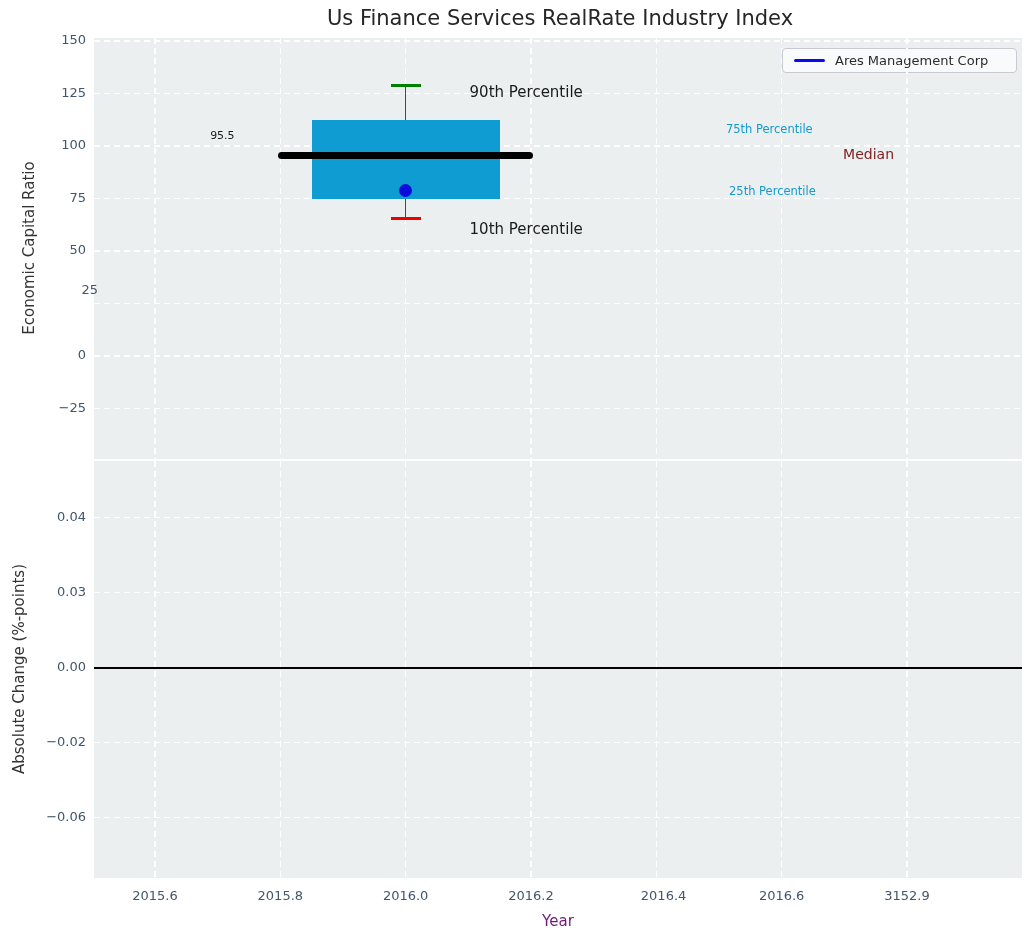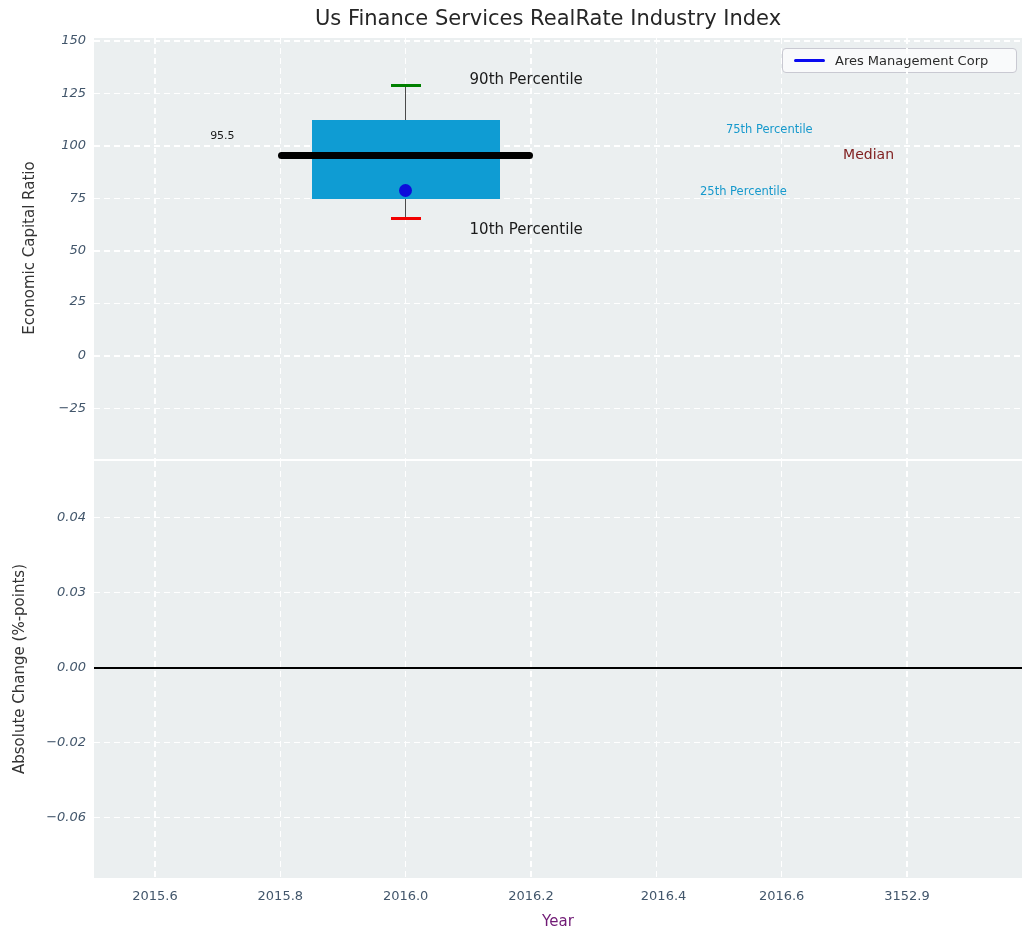--- a/index.html
+++ b/index.html
@@ -5,36 +5,36 @@
   html,body{margin:0;padding:0;background:#fff;}
   .figure{
     position:relative;
     width:1034px;height:942px;
     background:#ffffff;
     font-family:"DejaVu Sans","Liberation Sans",sans-serif;
     overflow:hidden;
   }
   .panel{position:absolute;}
   .title{
-    position:absolute;left:84px;top:6px;width:928px;
+    position:absolute;left:96px;top:6px;width:928px;
     text-align:center;font-size:21px;color:#262626;
   }
   .ylab{
     position:absolute;font-size:15px;color:#333;
     transform:rotate(-90deg);transform-origin:center center;
     white-space:nowrap;
   }
   .xlab{
     position:absolute;left:94px;width:928px;text-align:center;
     font-size:15px;color:#701a75;
   }
   .tick{
     position:absolute;font-size:13px;color:#42566B;white-space:nowrap;
   }
-  .tick.y{text-align:right;width:86px;left:0;font-style:italic;}
+  .tick.y{text-align:right;width:86px;left:0;}
   .ann{position:absolute;white-space:nowrap;}
   .legend{
     position:absolute;left:782px;top:48px;width:235px;height:25px;
     background:rgba(252,252,253,0.85);
     border:1px solid #c9c9d2;border-radius:4px;
     display:flex;align-items:center;box-sizing:border-box;
   }
   .legend .line{
     display:inline-block;width:31px;height:0;border-top:3px solid #0a0af0;
     margin-left:11px;border-radius:2px;
@@ -67,21 +67,21 @@
       <div class="tick y" style="top: 32.0037px;">150</div>
       <div class="gridh" style="left: 94px; top: 92.8158px; width: 928px; height: 1.4px; background: repeating-linear-gradient(90deg, rgb(255, 255, 255) 0px, rgb(255, 255, 255) 6px, transparent 6px, transparent 10px);"></div>
       <div class="tick y" style="top: 84.5158px;">125</div>
       <div class="gridh" style="left: 94px; top: 145.328px; width: 928px; height: 1.4px; background: repeating-linear-gradient(90deg, rgb(255, 255, 255) 0px, rgb(255, 255, 255) 6px, transparent 6px, transparent 10px);"></div>
       <div class="tick y" style="top: 137.028px;">100</div>
       <div class="gridh" style="left: 94px; top: 197.84px; width: 928px; height: 1.4px; background: repeating-linear-gradient(90deg, rgb(255, 255, 255) 0px, rgb(255, 255, 255) 6px, transparent 6px, transparent 10px);"></div>
       <div class="tick y" style="top: 189.54px;">75</div>
       <div class="gridh" style="left: 94px; top: 250.352px; width: 928px; height: 1.4px; background: repeating-linear-gradient(90deg, rgb(255, 255, 255) 0px, rgb(255, 255, 255) 6px, transparent 6px, transparent 10px);"></div>
       <div class="tick y" style="top: 242.052px;">50</div>
       <div class="gridh" style="left: 94px; top: 302.864px; width: 928px; height: 1.4px; background: repeating-linear-gradient(90deg, rgb(255, 255, 255) 0px, rgb(255, 255, 255) 6px, transparent 6px, transparent 10px);"></div>
-      <div class="tick y" style="top: 293px;">25</div>
+      <div class="tick y" style="top: 282px; padding-left: 12px;">25</div>
       <div class="gridh" style="left: 94px; top: 355.376px; width: 928px; height: 1.4px; background: repeating-linear-gradient(90deg, rgb(255, 255, 255) 0px, rgb(255, 255, 255) 6px, transparent 6px, transparent 10px);"></div>
       <div class="tick y" style="top: 347.076px;">0</div>
       <div class="gridh" style="left: 94px; top: 407.888px; width: 928px; height: 1.4px; background: repeating-linear-gradient(90deg, rgb(255, 255, 255) 0px, rgb(255, 255, 255) 6px, transparent 6px, transparent 10px);"></div>
       <div class="tick y" style="top: 399.588px;">−25</div>
       <div class="gridh" style="left: 94px; top: 516.925px; width: 928px; height: 1.4px; background: repeating-linear-gradient(90deg, rgb(255, 255, 255) 0px, rgb(255, 255, 255) 6px, transparent 6px, transparent 10px);"></div>
       <div class="tick y" style="top: 508.625px;">0.04</div>
       <div class="gridh" style="left: 94px; top: 591.925px; width: 928px; height: 1.4px; background: repeating-linear-gradient(90deg, rgb(255, 255, 255) 0px, rgb(255, 255, 255) 6px, transparent 6px, transparent 10px);"></div>
       <div class="tick y" style="top: 583.625px;">0.03</div>
       <div class="gridh" style="left: 94px; top: 666.925px; width: 928px; height: 1.4px; background: repeating-linear-gradient(90deg, rgb(255, 255, 255) 0px, rgb(255, 255, 255) 6px, transparent 6px, transparent 10px);"></div>
       <div class="tick y" style="top: 658.625px;">0.00</div>
@@ -109,21 +109,21 @@
       <div class="tick" style="left: 751.665px; top: 888px; width: 60px; text-align: center;">2016.6</div>
       <div class="gridv" style="left: 906.303px; top: 38px; width: 1.4px; height: 421px; background: repeating-linear-gradient(rgb(255, 255, 255) 0px, rgb(255, 255, 255) 6px, transparent 6px, transparent 10px);"></div>
       <div class="gridv" style="left: 906.303px; top: 461px; width: 1.4px; height: 417px; background: repeating-linear-gradient(rgb(255, 255, 255) 0px, rgb(255, 255, 255) 6px, transparent 6px, transparent 10px);"></div>
       <div class="tick" style="left: 877.003px; top: 888px; width: 60px; text-align: center;">3152.9</div>
       <div class="shape" style="left: 404.852px; top: 85.534px; width: 1.6px; height: 132.961px; background: rgb(74, 74, 74);"></div>
       <div class="shape" style="left: 311.649px; top: 120.192px; width: 188.006px; height: 78.7681px; background: rgb(15, 156, 211);"></div>
       <div class="shape" style="left: 390.652px; top: 84.034px; width: 30px; height: 3px; background: rgb(0, 128, 0);"></div>
       <div class="shape" style="left: 390.652px; top: 216.995px; width: 30px; height: 3px; background: rgb(242, 0, 0);"></div>
       <div class="shape" style="left: 277.808px; top: 151.98px; width: 255.689px; height: 7px; background: rgb(0, 0, 0); border-radius: 3.5px;"></div>
       <div class="shape" style="left: 399.152px; top: 184.268px; width: 13px; height: 13px; border-radius: 50%; background: rgb(13, 13, 219);"></div>
-      <div class="ann" style="left: 469.574px; top: 70px; color: rgb(26, 26, 26); font-size: 15px;">90th Percentile</div>
+      <div class="ann" style="left: 469.574px; top: 83px; color: rgb(26, 26, 26); font-size: 15px;">90th Percentile</div>
       <div class="ann" style="left: 469.574px; top: 219.545px; color: rgb(26, 26, 26); font-size: 15px;">10th Percentile</div>
       <div class="ann" style="left: 210.125px; top: 134.895px; transform: translateY(-50%); color: rgb(26, 26, 26); font-size: 11px;">95.5</div>
       <div class="ann" style="left: 725.89px; top: 128.594px; transform: translateY(-50%); color: rgb(22, 153, 204); font-size: 11.5px;">75th Percentile</div>
-      <div class="ann" style="left: 700px; top: 191.398px; transform: translateY(-50%); color: rgb(22, 153, 204); font-size: 11.5px;">25th Percentile</div>
+      <div class="ann" style="left: 729px; top: 191.398px; transform: translateY(-50%); color: rgb(22, 153, 204); font-size: 11.5px;">25th Percentile</div>
       <div class="ann" style="left: 843.08px; top: 154.43px; transform: translateY(-50%); color: #7f1d1d; font-size: 14px;">Median</div>
       <div class="shape" style="left: 94px; top: 666.625px; width: 928px; height: 2px; background: rgb(0, 0, 0);"></div>
     </div>
 </div>
 
 </body></html>

